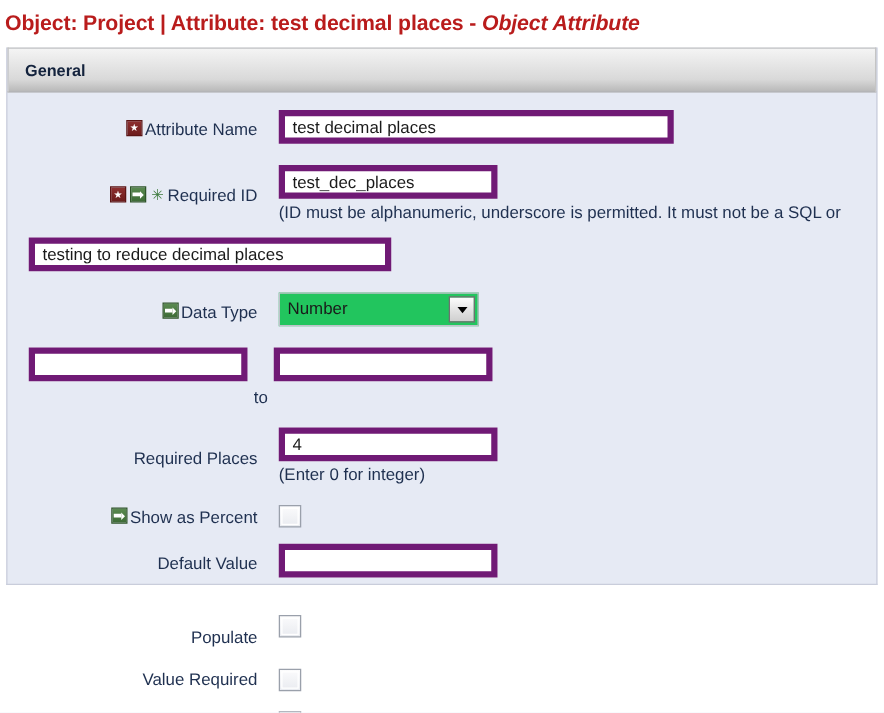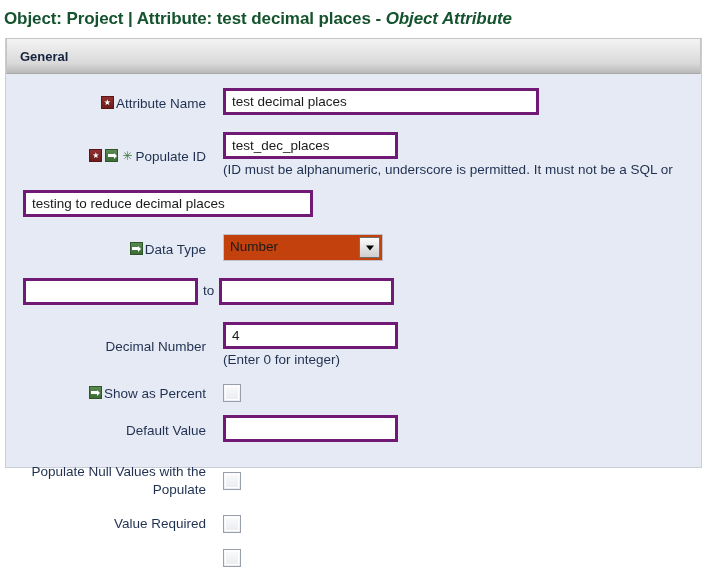--- a/index.html
+++ b/index.html
@@ -13,21 +13,21 @@
     overflow: hidden;
     font-family: "Liberation Sans", sans-serif;
     color: #1a2a44;
     -webkit-font-smoothing: none;
   }
 
   
   .page-title {
     font-size: 17px;
     font-weight: bold;
-    color: #14532d;
+    color: #b91c1c;
     padding: 9px 16px 0 4px;
     letter-spacing: -0.1px;
     white-space: nowrap;
   }
   .page-title .title-italic {
     font-style: italic;
   }
 
   
   .panel {
@@ -156,21 +156,21 @@
     transform: translateY(-50%);
     text-align: center;
     color: #3d7a3d;
     font-size: 12px;
     line-height: 1;
   }
 
   
   .text-input {
     height: 27px;
-    border: 3px solid #701a75;
+    border: 5px solid #701a75;
     background: #ffffff;
     font-family: "Liberation Sans", sans-serif;
     font-size: 13.5px;
     color: #1a1a1a;
     padding: 0 6px;
     box-sizing: border-box;
     outline: none;
     border-radius: 0;
   }
   .w-attr-name { width: 316px; }
@@ -184,29 +184,30 @@
     font-size: 13.5px;
     color: #1f3050;
     padding-top: 3px;
     white-space: nowrap;
     width: 100%;
   }
   .range-sep {
     font-size: 13.5px;
     color: #1f3050;
     padding: 5px 5px 0 5px;
+    margin-top: 27px;
   }
 
   
   .select-wrap {
     display: inline-flex;
     align-items: stretch;
     height: 27px;
     border: 1px solid #bfc2ca;
-    background: #c2410c;
+    background: #22c55e;
     width: 160px;
     box-sizing: border-box;
   }
   .select-value {
     flex: 1;
     font-size: 13.5px;
     color: #1a1a1a;
     padding: 4px 0 0 6px;
     box-sizing: border-box;
     overflow: hidden;
@@ -286,21 +287,21 @@
 
     <div class="gap-a"></div>
 
     <div class="row">
       <div class="label-cell">
         <span class="icon-group">
           <span class="ic ic-required"></span>
           <span class="ic ic-arrow"></span>
           <span class="ic ic-asterisk"></span>
         </span>
-        <span class="label-text">Populate ID</span>
+        <span class="label-text">Required ID</span>
       </div>
       <div class="field-cell">
         <input class="text-input w-attr-id" type="text" value="test_dec_places" style="">
         <div class="help-text">(ID must be alphanumeric, underscore is permitted. It must not be a SQL or</div>
       </div>
     </div>
 
     <div class="gap-b"></div>
 
     <div class="row">
@@ -333,21 +334,21 @@
         <input class="text-input w-range" type="text" value="" style="">
         <span class="range-sep">to</span>
         <input class="text-input w-range" type="text" value="" style="">
       </div>
     </div>
 
     <div class="gap-a"></div>
 
     <div class="row">
       <div class="label-cell">
-        <span class="label-text">Decimal Number</span>
+        <span class="label-text">Required Places</span>
       </div>
       <div class="field-cell">
         <input class="text-input w-decimal" type="text" value="4" style="">
         <div class="help-text">(Enter 0 for integer)</div>
       </div>
     </div>
 
     <div class="gap-b"></div>
 
     <div class="row">
@@ -371,21 +372,21 @@
       <div class="field-cell">
         <input class="text-input w-default" type="text" value="" style="">
       </div>
     </div>
 
     <div class="gap-a"></div>
 
     <div class="row">
       <div class="label-cell two-line">
         <span class="label-text">
-          <span>Populate Null Values with the</span><br>
+          <br>
           <span>Populate</span>
         </span>
       </div>
       <div class="field-cell">
         <div class="checkbox"></div>
       </div>
     </div>
 
     <div class="gap-c"></div>
 

